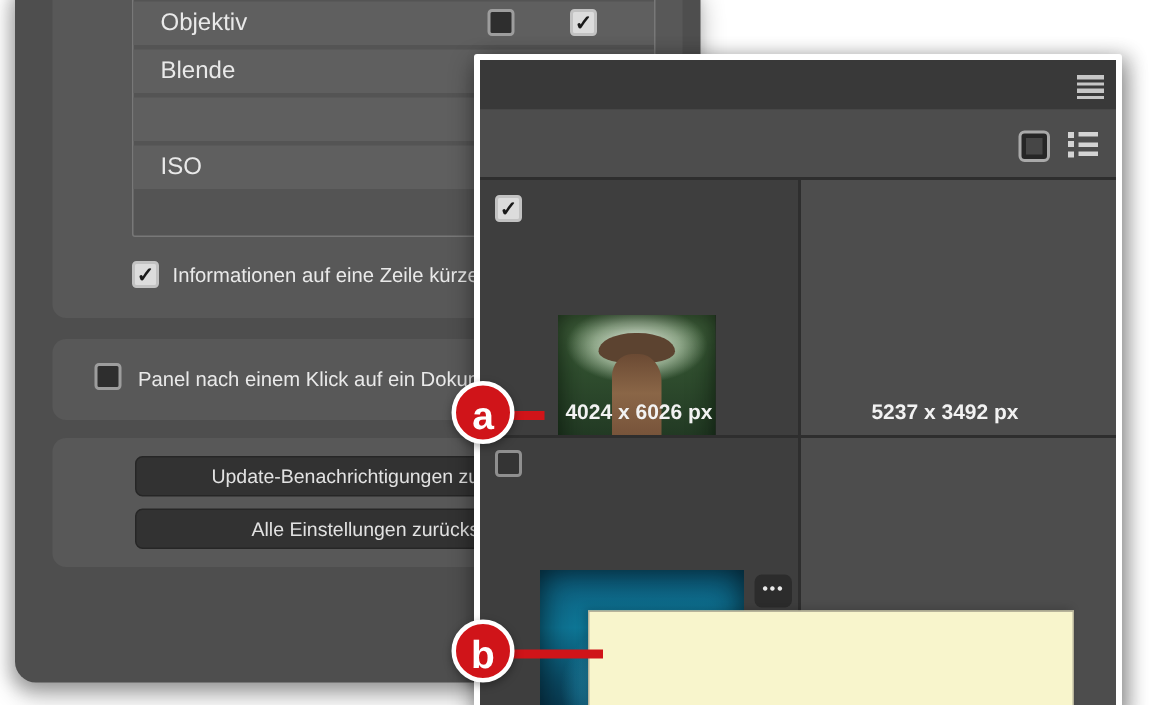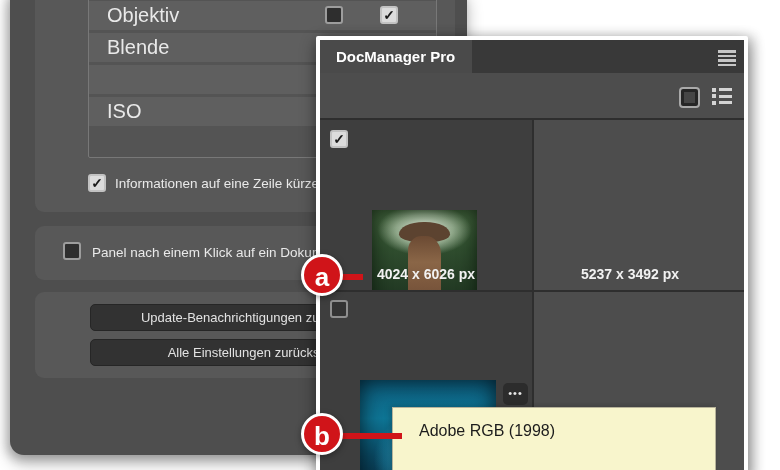--- a/index.html
+++ b/index.html
@@ -16,21 +16,21 @@
   }
   .section{ position:absolute; left:25px; width:420px; background:#585858; border-radius:9px; }
   .sec1{ top:0; height:226px; border-top-left-radius:0; border-top-right-radius:0; }
   .sec2{ top:240px; height:54px; }
   .sec3{ top:306px; height:86px; }
 
   .listbox{ position:absolute; left:53px; top:10px; width:349px; height:162px;
             background:#545454; border:1px solid #787878; border-radius:2px;
             display:flex; flex-direction:column; gap:3px; padding-top:4px; }
   .listrow{ position:relative; height:29px; background:#5f5f5f; display:flex; align-items:center; }
-  .listrow .rowlabel{ padding-left:18px; font-size:20px; color:#e9e9e9; }
+  .listrow .rowlabel{ padding-left:18px; font-size:16px; color:#e9e9e9; }
   .cb{ width:18px; height:18px; border-radius:3px; background:#2e2e2e; border:2px solid #9d9d9d; position:absolute; }
   .cb.checked{ background:#dcdcdc; border-color:#c2c2c2; color:#1a1a1a; font-weight:bold;
                font-size:14px; line-height:14px; text-align:center; }
   .cb.col1{ right:93px; top:5px; }
   .cb.col2{ right:38px; top:5px; }
   .inline-cb{ position:absolute; width:18px; height:18px; border-radius:3px; }
   .chk-label{ font-size:13.5px; color:#e9e9e9; white-space:nowrap; }
 
   .btn{ position:absolute; left:55px; width:320px; height:27px; background:#323232;
         border:1px solid #262626; border-radius:5px; color:#e2e2e2; font-size:13px;
@@ -153,21 +153,20 @@
   <div class="section sec3">
     <div class="btn" style="top:12px;">Update-Benachrichtigungen zurück</div>
     <div class="btn" style="top:47px;">Alle Einstellungen zurücksetze</div>
   </div>
 </div>
 
 <div class="dm">
  <div class="dm-inner">
 
   <div class="dm-tabstrip">
-    <div class="dm-tab">DocManager Pro</div>
     <div class="hamburger">
           <i></i>
           <i></i>
           <i></i>
           <i></i>
         </div>
   </div>
 
   <div class="dm-toolbar">
     <div class="sel-icon"></div>
@@ -204,19 +203,18 @@
       
     </div>
 
     <div class="vdiv"></div>
     <div class="hdiv"></div>
   </div>
  </div>
 </div>
 
 <div class="tooltip">
-  <div class="tl">Adobe RGB (1998)</div>
 </div>
 
 <div class="ann-line line-a"></div>
 <div class="ann-line line-b"></div>
 <div class="ann-circle circ-a">a</div>
 <div class="ann-circle circ-b">b</div>
 
 </body></html>

